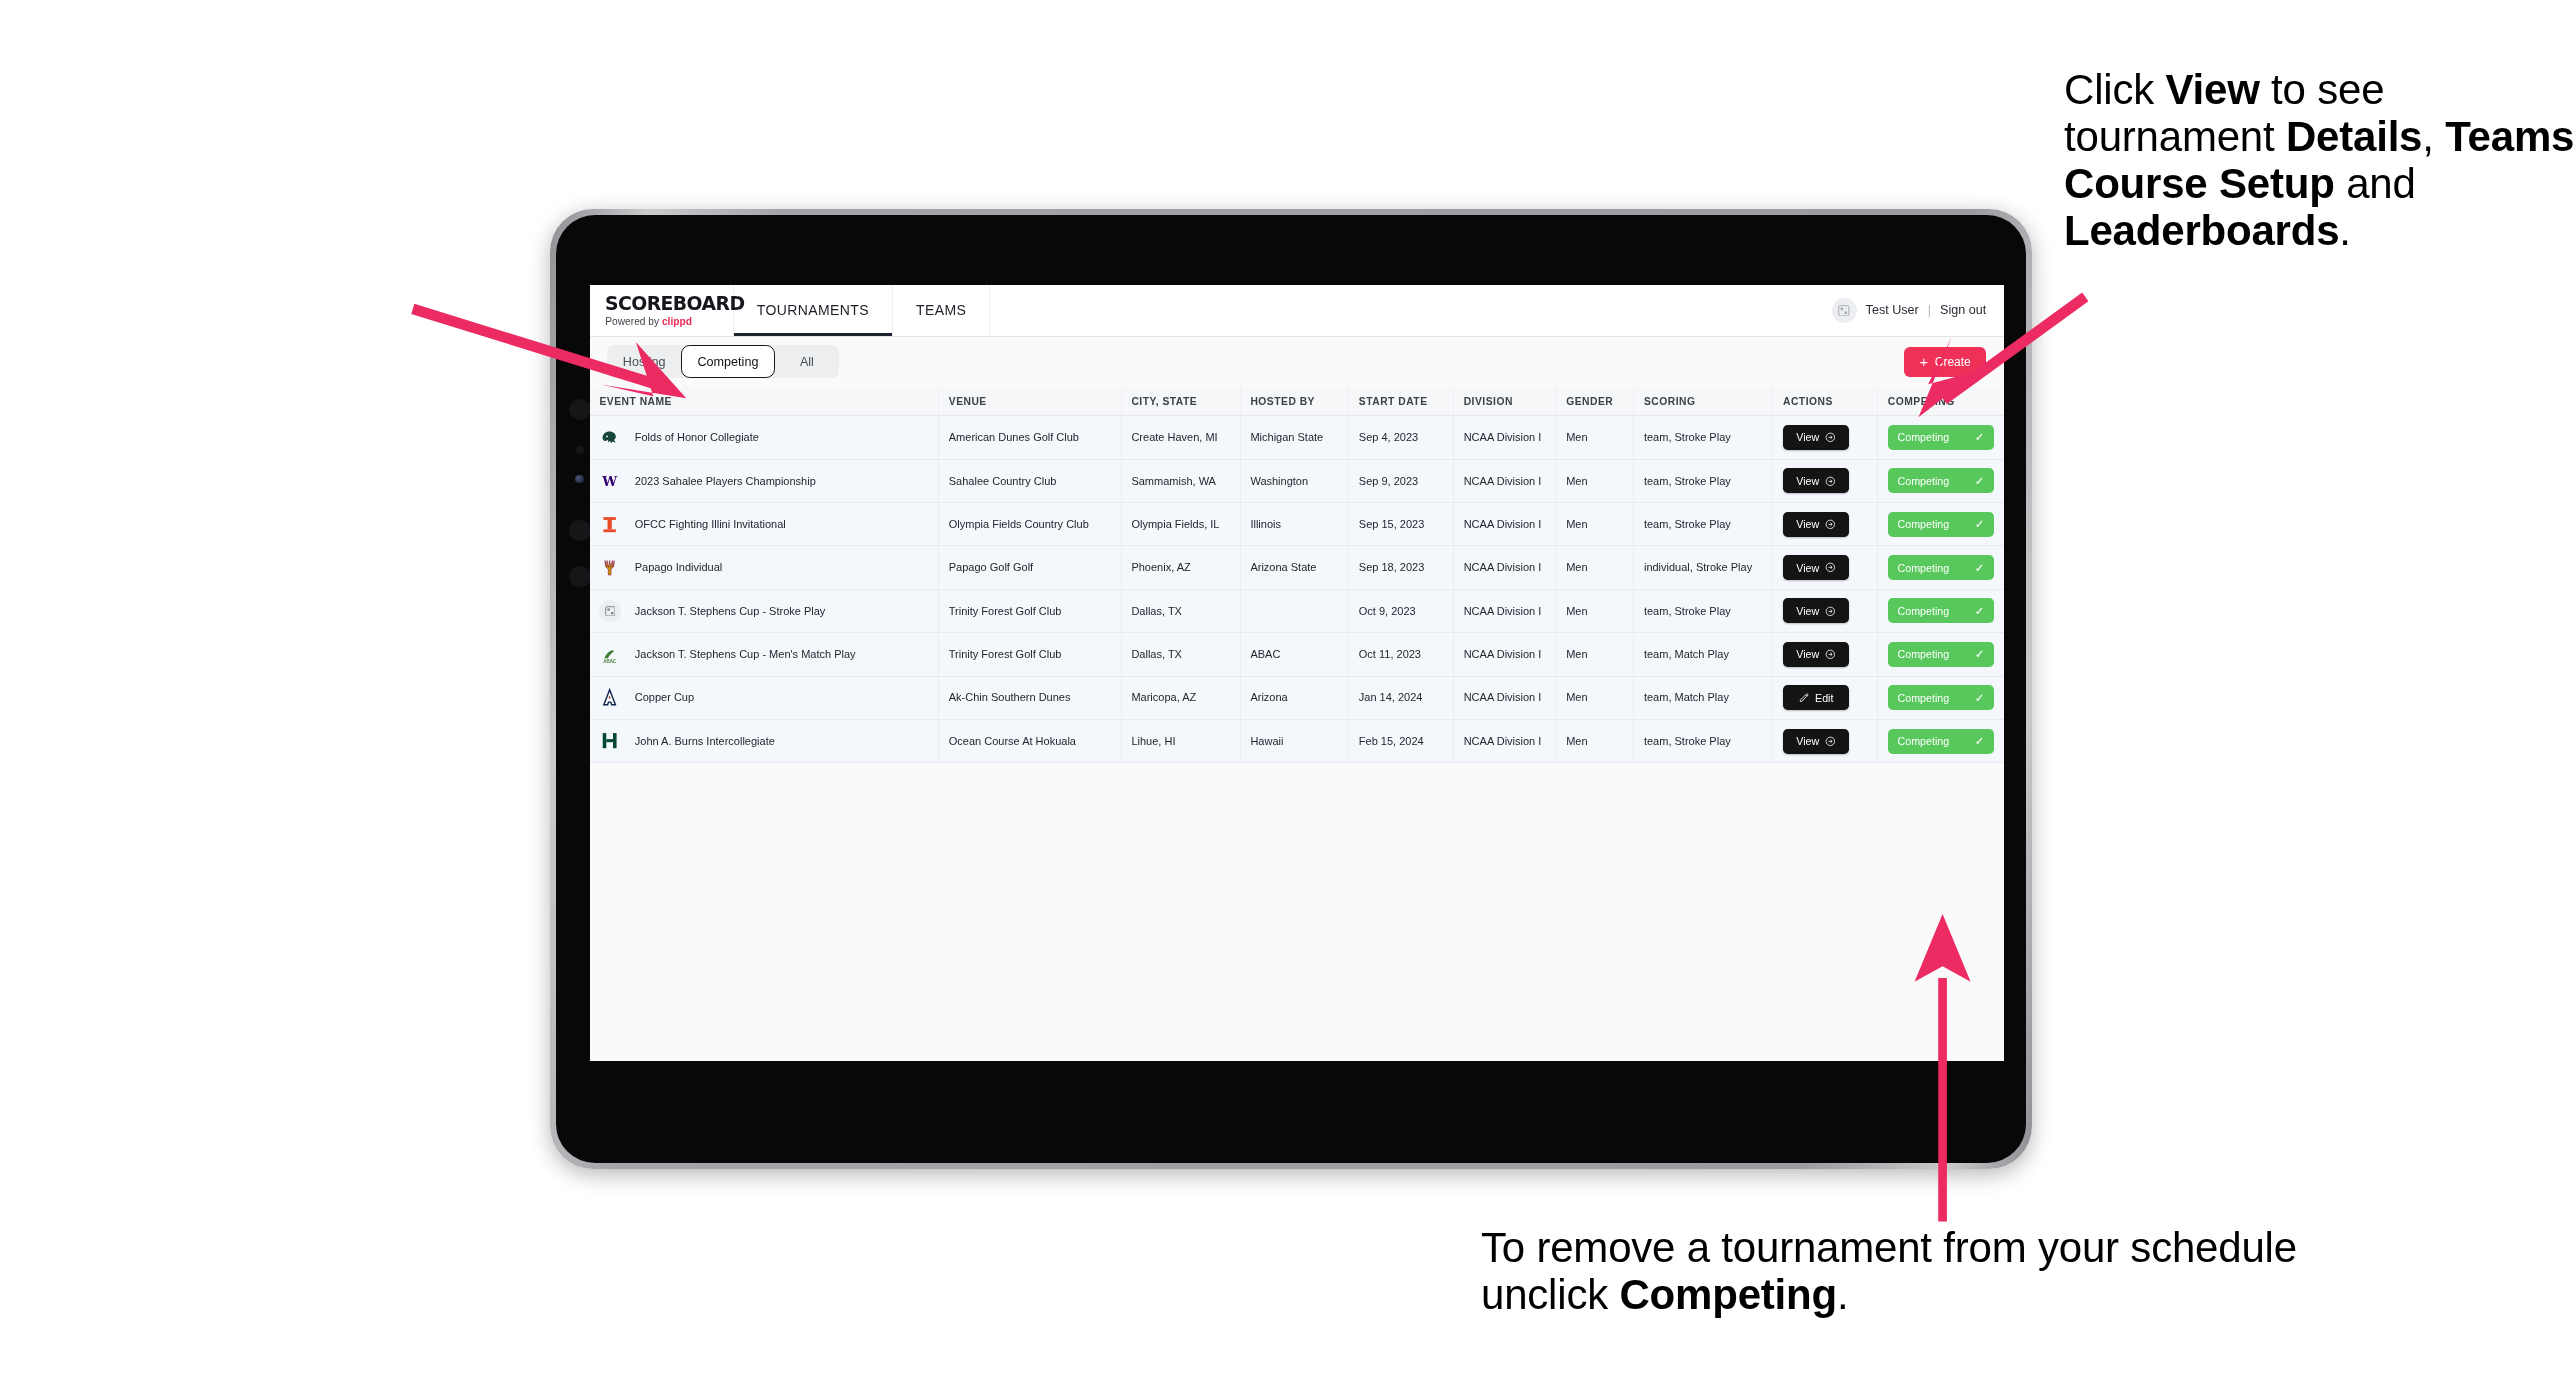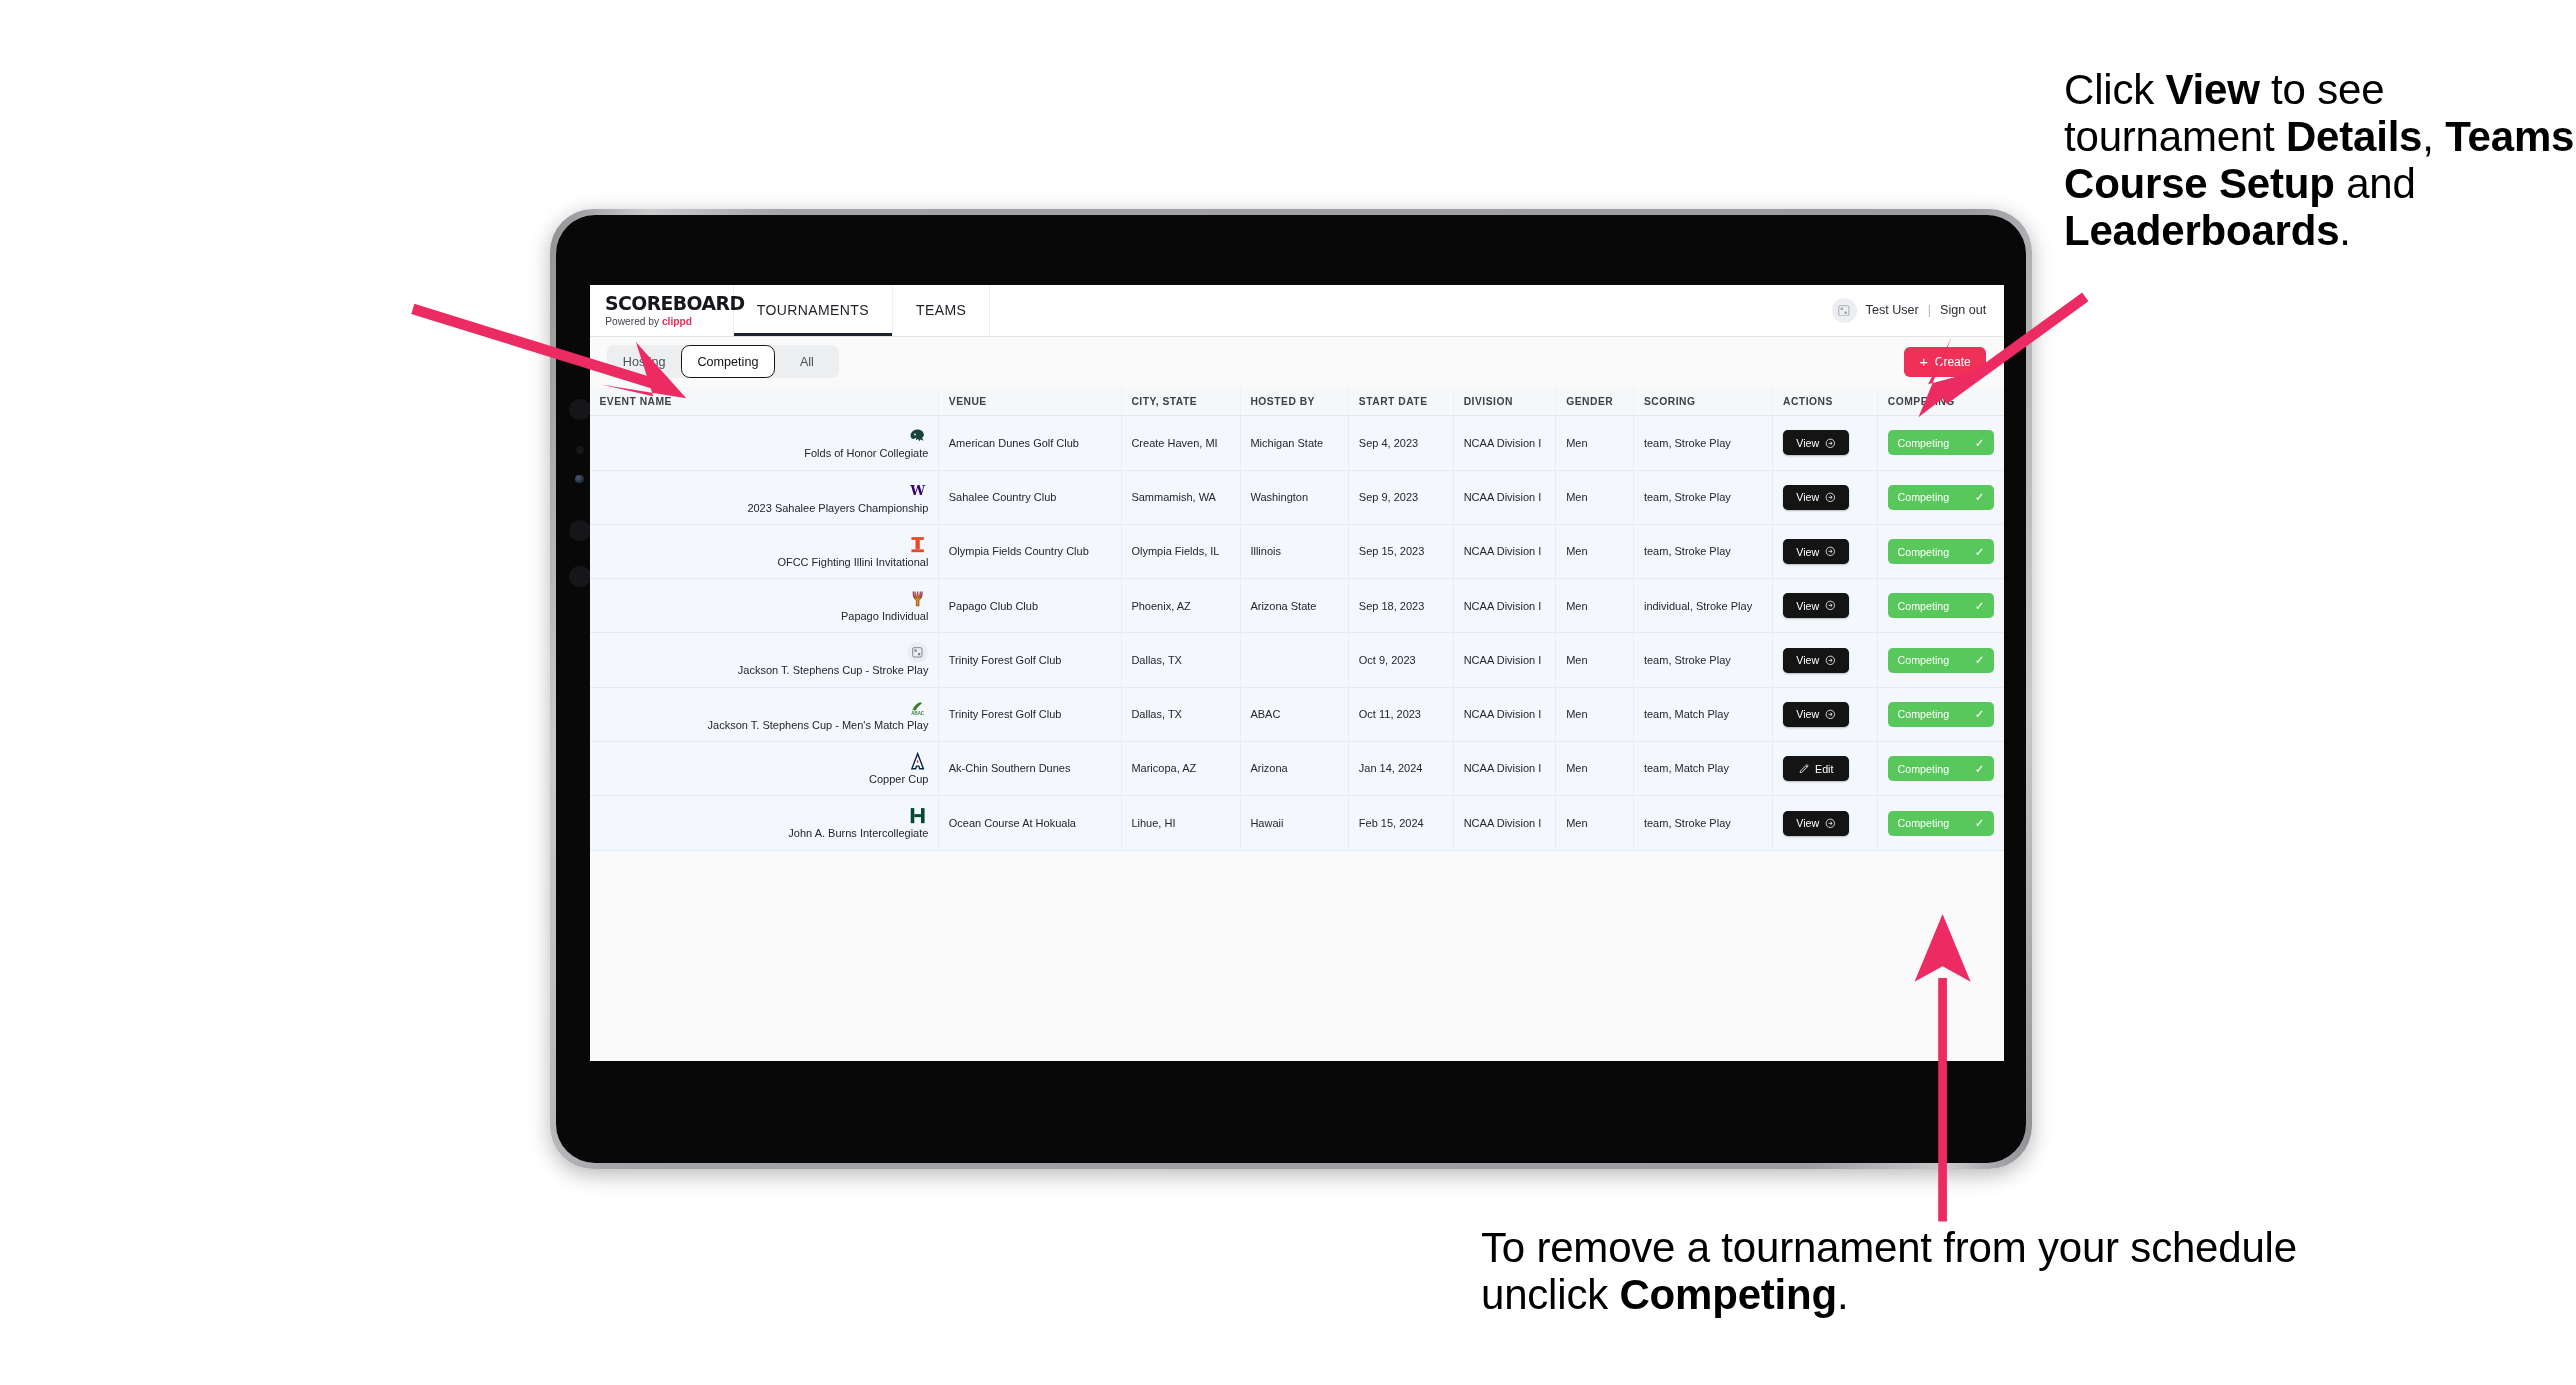--- a/index.html
+++ b/index.html
@@ -159,21 +159,21 @@
   .c-venue  { width: 155px; }
   .c-city   { width: 101px; }
   .c-host   { width: 92px; }
   .c-date   { width: 89px; }
   .c-div    { width: 87px; }
   .c-gender { width: 66px; }
   .c-score  { width: 118px; }
   .c-act    { width: 89px; }
   .c-comp   { width: 107px; }
 
-  .ev { display:flex; align-items:flex-end; gap:0;flex-direction:column; }
+  .ev { display:flex; align-items:center; gap:14px; }
   .ev-logo { width: 21.3px; height: 21.3px; flex: 0 0 21.3px; display:flex; align-items:center; justify-content:center; }
   .ev-name { font-size: 11px; }
 
   .btn-view {
     background:#141414; color:#fff; border:none; border-radius:4.8px;
     height: 25px; min-width: 66px; padding: 0 9.7px; font-size: 10.7px;
     display:inline-flex; align-items:center; justify-content:center; gap:5.8px;
     cursor:pointer; font-family:"Liberation Sans", sans-serif;
     box-shadow: 0 1px 1.9px rgba(0,0,0,.25);
   }
@@ -370,21 +370,21 @@
                   <td>
                     <div class="ev">
                       <span class="ev-logo">
                         <svg viewBox="0 0 24 24" width="21.3" height="21.3">
                           <path d="M7 4l1.4 7.4L9 4l1.5 7.8L12 4l1.5 7.8L15 4l.6 7.4L17 4c.6 4.6-.6 8.2-3.4 9.6l-.1 6.6h-3l-.1-6.6C7.6 12.2 6.4 8.6 7 4z" fill="#C99700" stroke="#8C1D40" stroke-width=".7"></path>
                         </svg>
                       </span>
                       <span class="ev-name">Papago Individual</span>
                     </div>
                   </td>
-                  <td>Papago Club Club</td>
+                  <td>Papago Golf Golf</td>
                   <td>Phoenix, AZ</td>
                   <td>Arizona State</td>
                   <td>Sep 18, 2023</td>
                   <td>NCAA Division I</td>
                   <td>Men</td>
                   <td>individual, Stroke Play</td>
                   <td><button class="btn-view">
                       <span>View</span>
                       <svg viewBox="0 0 16 16" width="10.7" height="10.7">
                         <circle cx="8" cy="8" r="6.3" fill="none" stroke="#fff" stroke-width="1.2"></circle>

